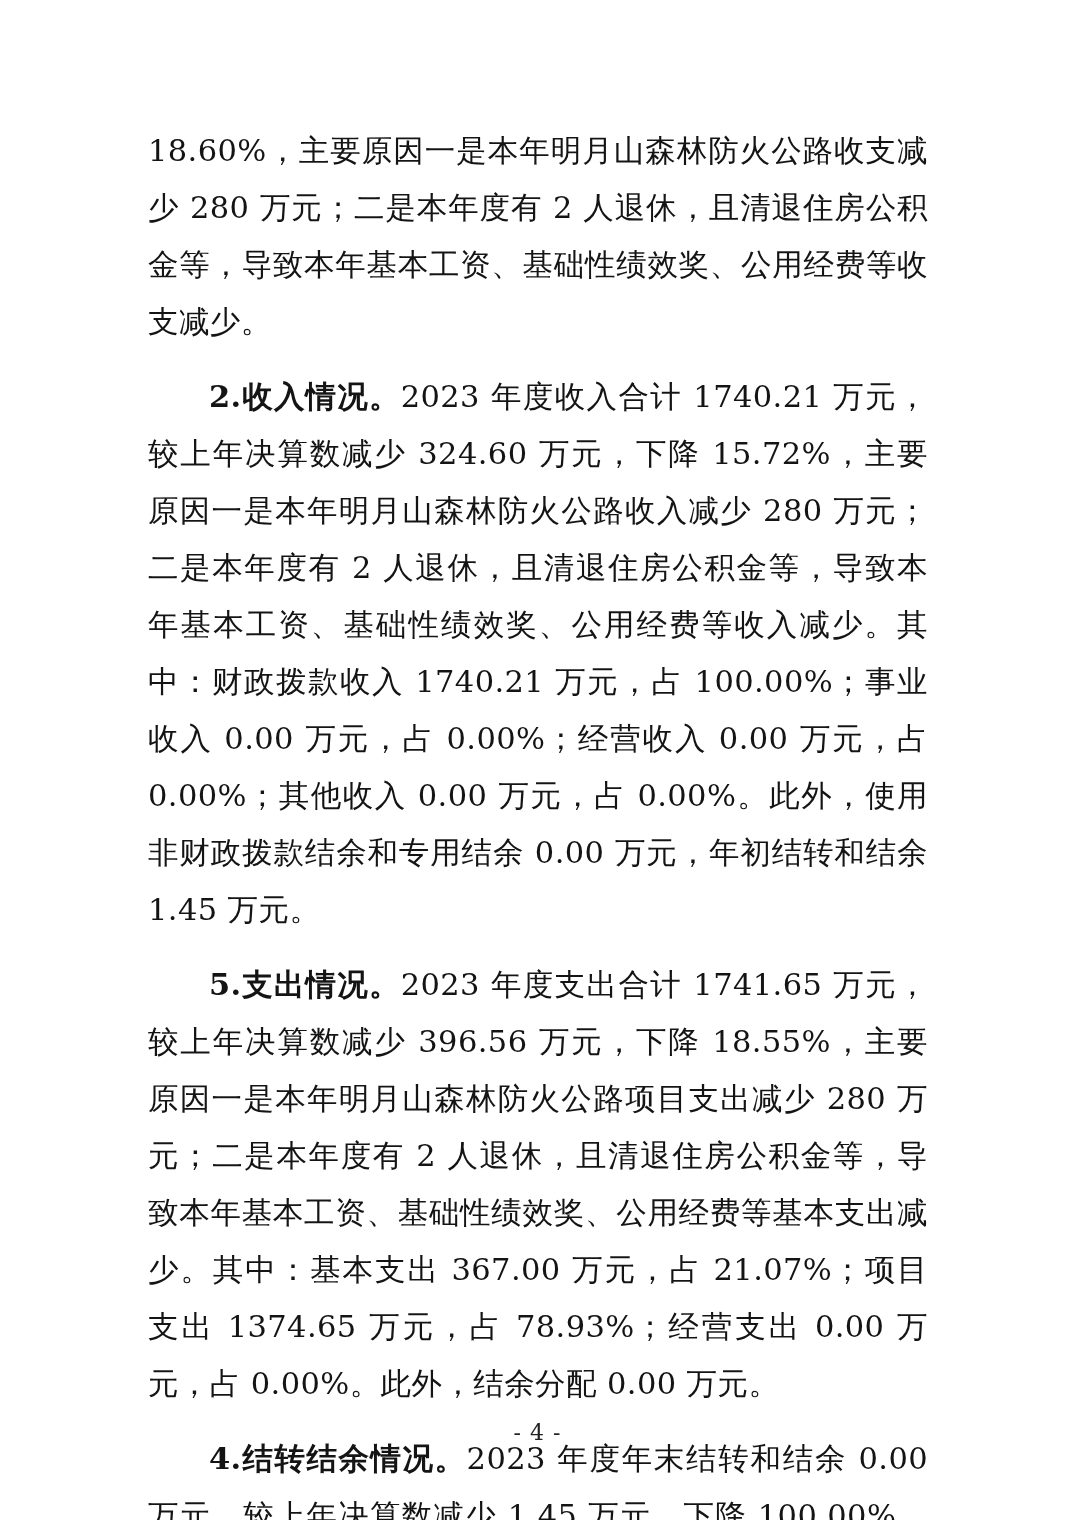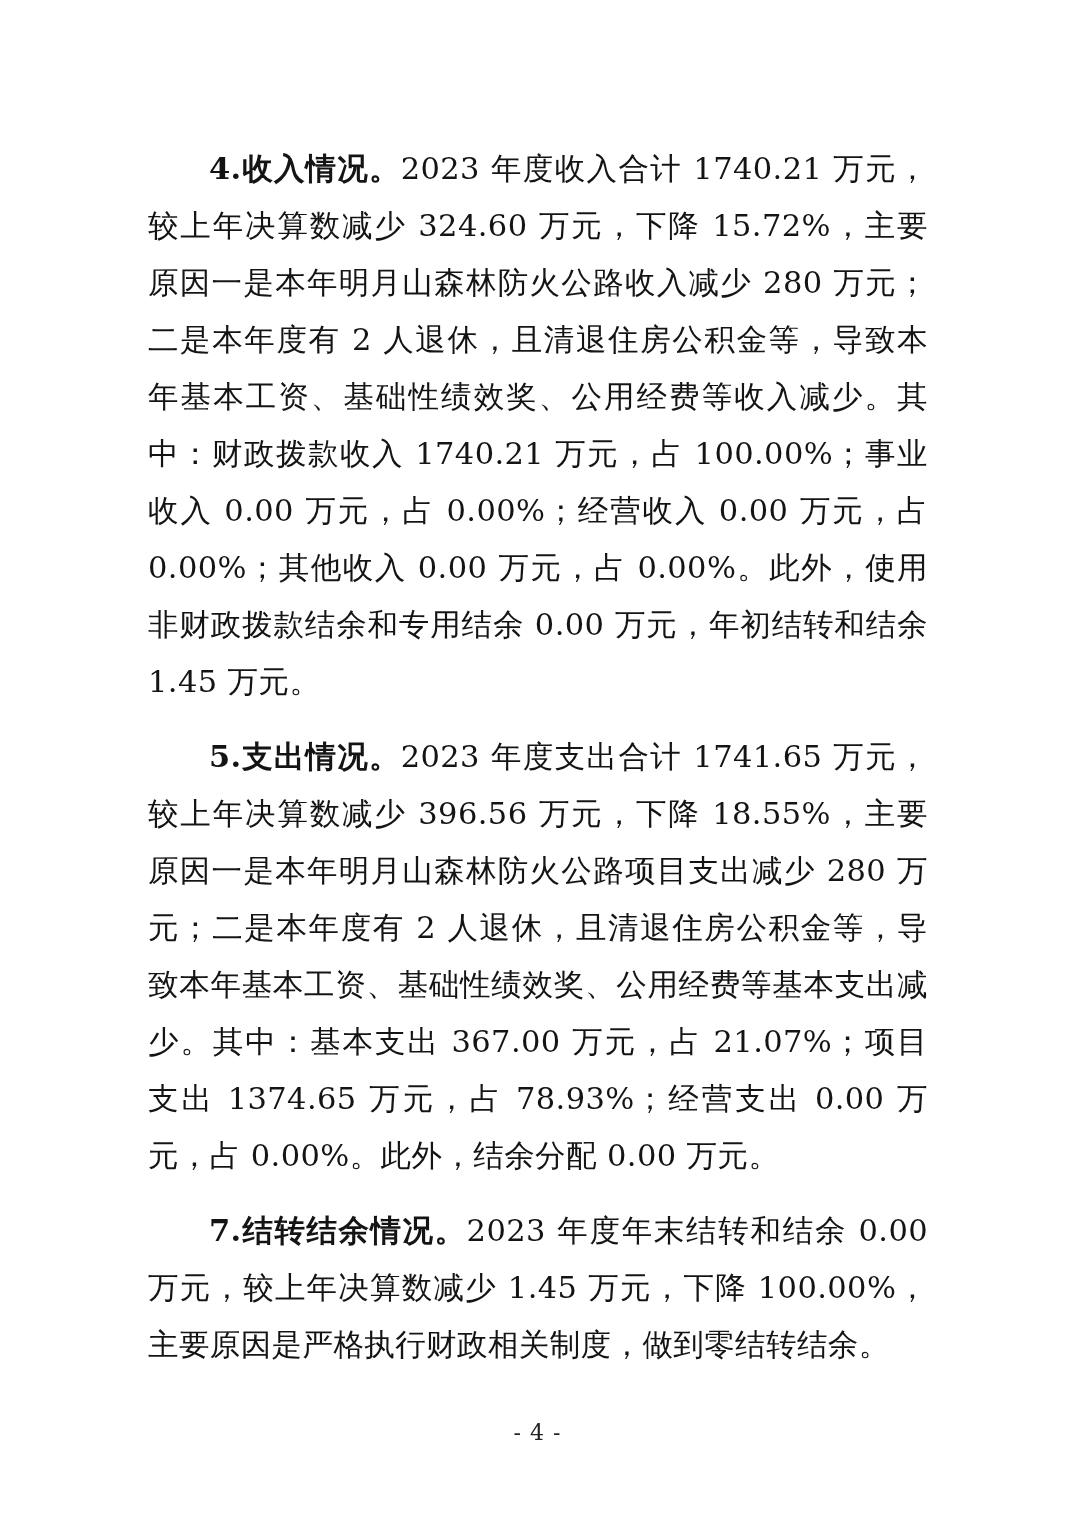--- a/index.html
+++ b/index.html
@@ -57,29 +57,32 @@
     font-family: "DejaVu Serif", "Liberation Serif", serif;
     letter-spacing: 1px;
   }
 </style>
 </head>
 <body>
 
 <div class="page">
   <div class="content">
 
+    <p class="para">
+      <span>18.60%，主要原因一是本年明月山森林防火公路收支减少 280 万元；二是本年度有 2 人退休，且清退住房公积金等，导致本年基本工资、基础性绩效奖、公用经费等收支减少。</span>
+    </p>
 
     <p class="para indent gap">
-      <span class="heading-run">4.收入情况。</span><span>2023 年度收入合计 1740.21 万元，较上年决算数减少 324.60 万元，下降 15.72%，主要原因一是本年明月山森林防火公路收入减少 280 万元；二是本年度有 2 人退休，且清退住房公积金等，导致本年基本工资、基础性绩效奖、公用经费等收入减少。其中：财政拨款收入 1740.21 万元，占 100.00%；事业收入 0.00 万元，占 0.00%；经营收入 0.00 万元，占 0.00%；其他收入 0.00 万元，占 0.00%。此外，使用非财政拨款结余和专用结余 0.00 万元，年初结转和结余 1.45 万元。</span>
+      <span class="heading-run">2.收入情况。</span><span>2023 年度收入合计 1740.21 万元，较上年决算数减少 324.60 万元，下降 15.72%，主要原因一是本年明月山森林防火公路收入减少 280 万元；二是本年度有 2 人退休，且清退住房公积金等，导致本年基本工资、基础性绩效奖、公用经费等收入减少。其中：财政拨款收入 1740.21 万元，占 100.00%；事业收入 0.00 万元，占 0.00%；经营收入 0.00 万元，占 0.00%；其他收入 0.00 万元，占 0.00%。此外，使用非财政拨款结余和专用结余 0.00 万元，年初结转和结余 1.45 万元。</span>
     </p>
 
     <p class="para indent gap">
       <span class="heading-run">5.支出情况。</span><span>2023 年度支出合计 1741.65 万元，较上年决算数减少 396.56 万元，下降 18.55%，主要原因一是本年明月山森林防火公路项目支出减少 280 万元；二是本年度有 2 人退休，且清退住房公积金等，导致本年基本工资、基础性绩效奖、公用经费等基本支出减少。其中：基本支出 367.00 万元，占 21.07%；项目支出 1374.65 万元，占 78.93%；经营支出 0.00 万元，占 0.00%。此外，结余分配 0.00 万元。</span>
     </p>
 
     <p class="para indent gap">
-      <span class="heading-run">7.结转结余情况。</span><span>2023 年度年末结转和结余 0.00 万元，较上年决算数减少 1.45 万元，下降 100.00%，主要原因是严格执行财政相关制度，做到零结转结余。</span>
+      <span class="heading-run">4.结转结余情况。</span><span>2023 年度年末结转和结余 0.00 万元，较上年决算数减少 1.45 万元，下降 100.00%，主要原因是严格执行财政相关制度，做到零结转结余。</span>
     </p>
 
   </div>
 
   <div class="footer">- 4 -</div>
 </div>
 
 </body></html>

